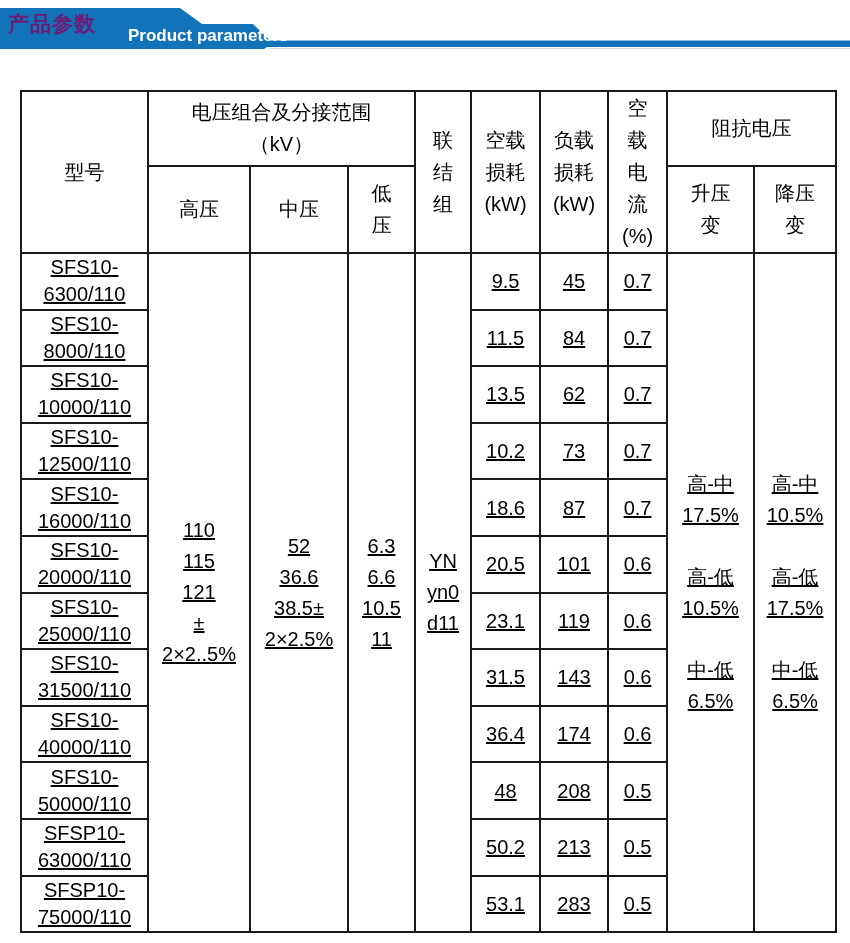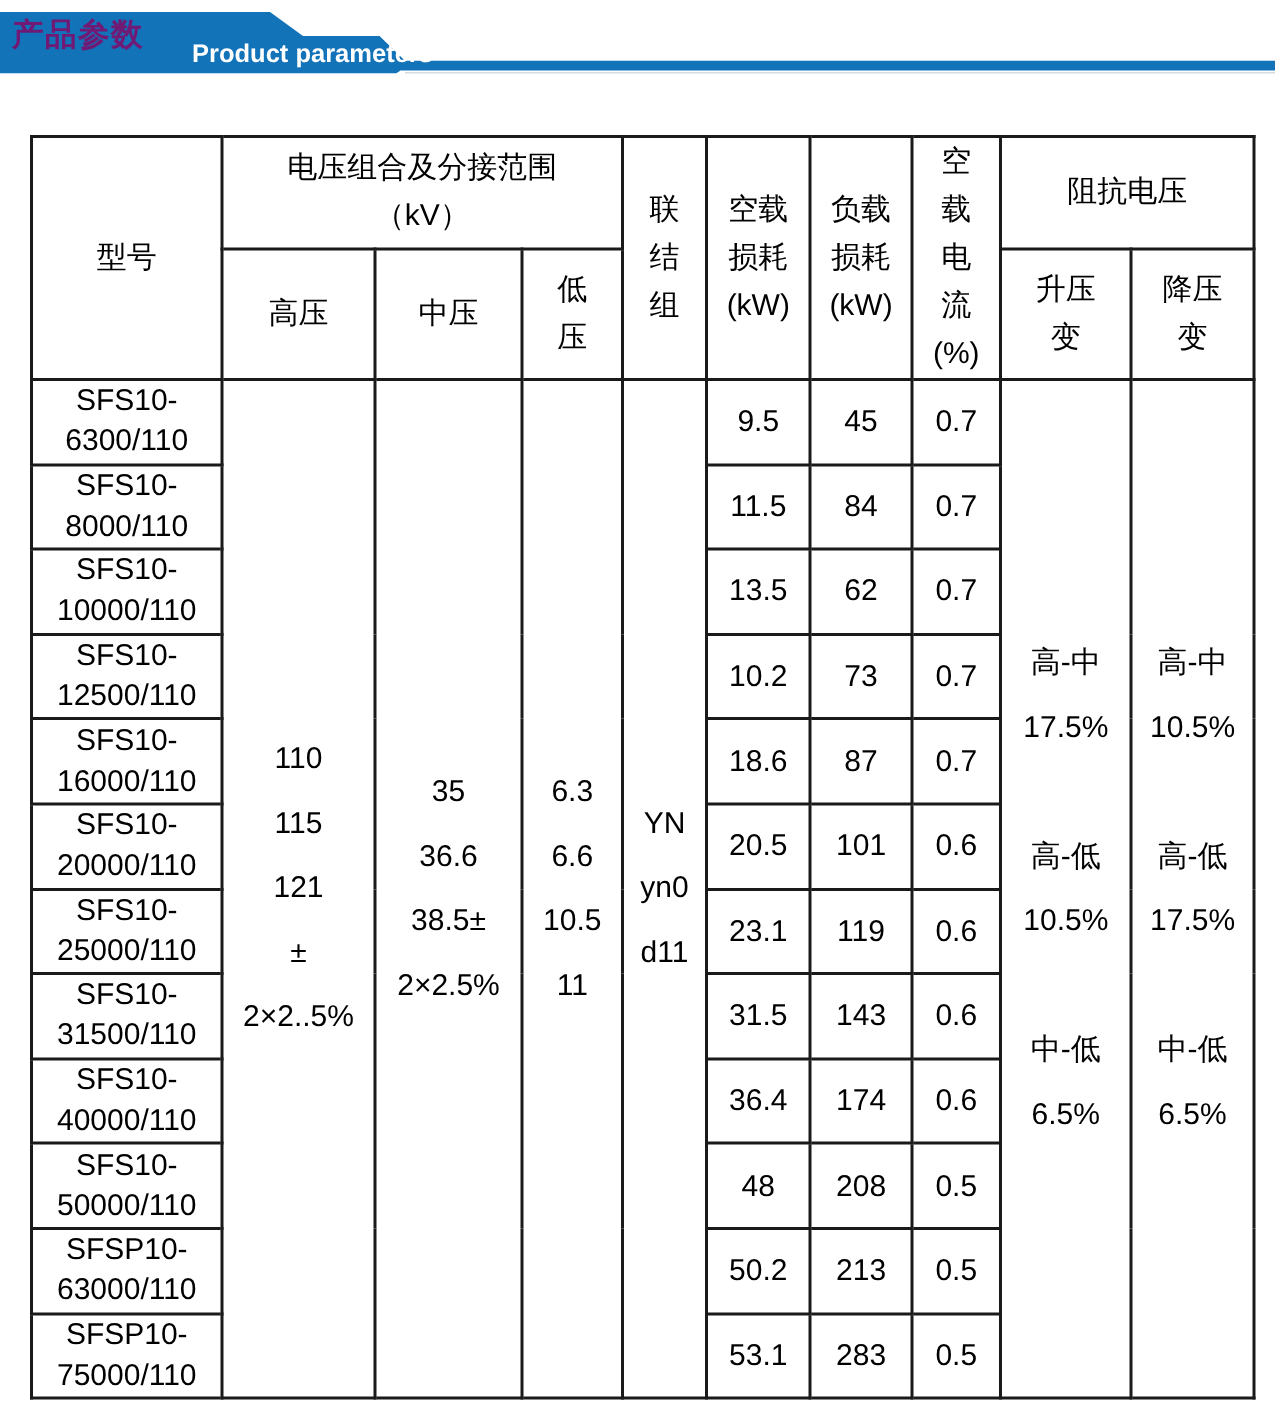--- a/index.html
+++ b/index.html
@@ -70,25 +70,25 @@
     text-align: center;
     vertical-align: middle;
     color: #000000;
     font-size: 20px;
     font-weight: 400;
     white-space: pre-line;
     overflow: hidden;
   }
   .spec-table thead tr.h1 { height: 74px; }
   .spec-table thead tr.h2 { height: 86px; }
-  .spec-table tbody tr { height: 56.6px; }
+  .spec-table tbody tr { height: 56.6px; text-decoration: underline; }
   .hdr { line-height: 32px; }
   .model-cell { line-height: 27px; }
   .val-cell { line-height: 24px; }
-  .merged-cell { line-height: 43px; }
+  .merged-cell { line-height: 31px; }
 </style>
 </head>
 <body>
 
 <div class="banner">
   <div class="banner-shape"></div>
   <div class="banner-underline"></div>
   <div class="banner-title">产品参数</div>
   <div class="banner-subtitle">Product parameters</div>
 </div>
@@ -140,21 +140,21 @@
   </thead>
   <tbody>
     <tr>
       <td class="model-cell">SFS10-
 6300/110</td>
       <td class="merged-cell" rowspan="12">110
 115
 121
 ±
 2×2..5%</td>
-      <td class="merged-cell" rowspan="12">35
+      <td class="merged-cell" rowspan="12">52
 36.6
 38.5±
 2×2.5%</td>
       <td class="merged-cell" rowspan="12">6.3
 6.6
 10.5
 11</td>
       <td class="merged-cell" rowspan="12">YN
 yn0
 d11</td>

